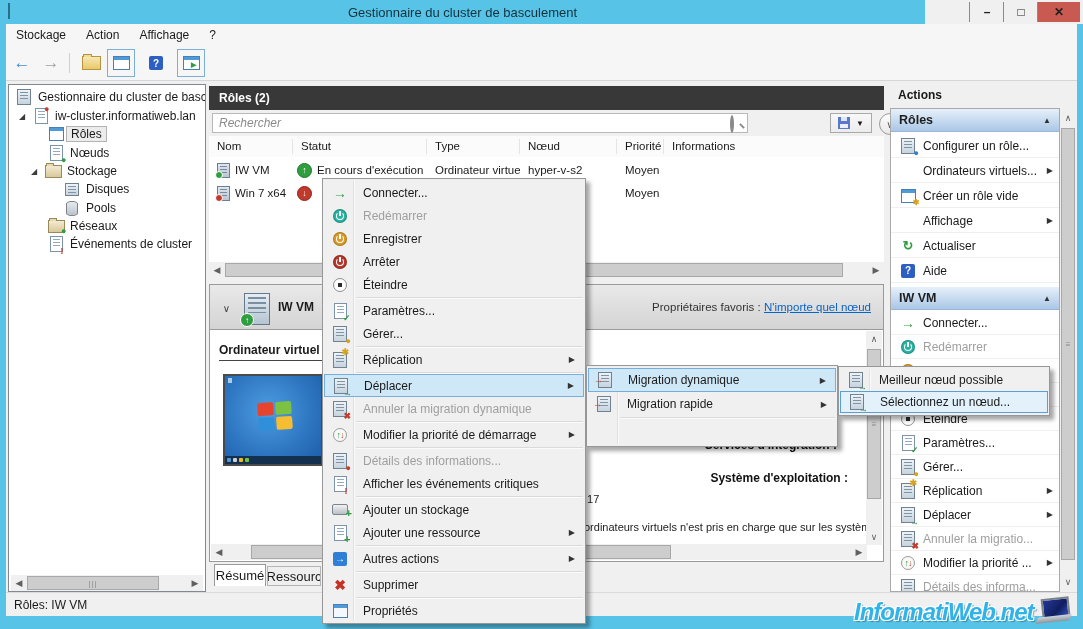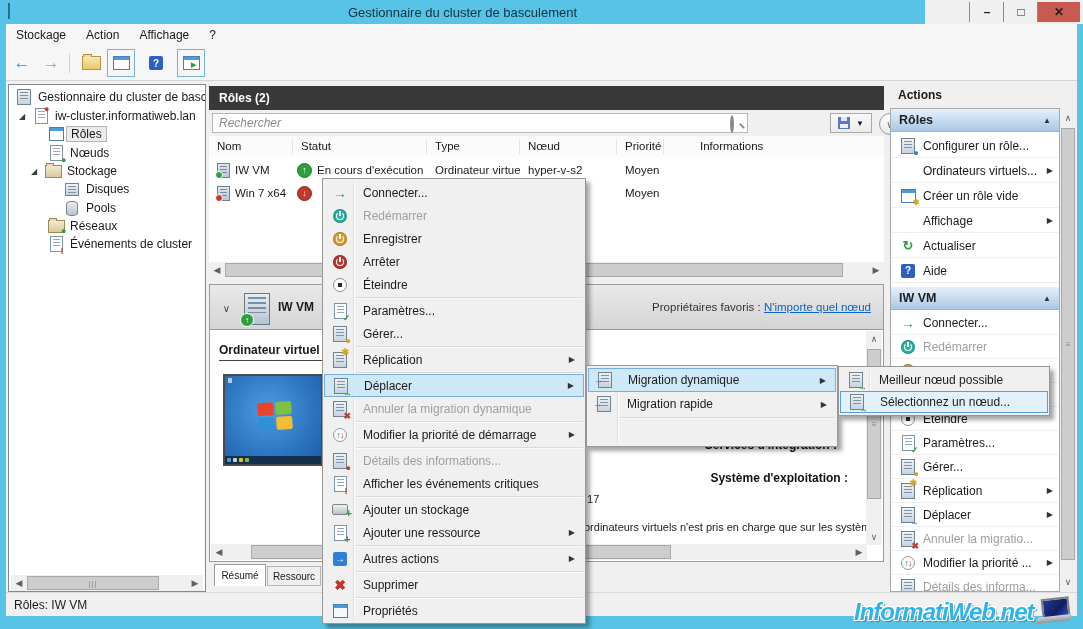--- a/index.html
+++ b/index.html
@@ -100,21 +100,21 @@
   .ovtitle{position:absolute;left:9px;top:13px;font-weight:700;font-size:12px;border-bottom:1px solid #444;padding-bottom:3px;width:104px;}
   .thumb{position:absolute;left:13px;top:44px;width:96px;height:88px;border:2px solid #4a4a4a;background:
      radial-gradient(ellipse at 45% 40%, #4e9de2 0%, #2f77c2 55%, #1b5ca8 100%);overflow:hidden;}
   .w7logo{position:absolute;left:33px;top:26px;width:36px;height:30px;display:grid;grid-template-columns:16px 16px;grid-template-rows:13px 13px;gap:2px;transform:rotate(-4deg);}
   .w7logo b{border-radius:2px;}
   .taskbar{position:absolute;left:0;right:0;bottom:0;height:8px;background:#14304f;display:flex;align-items:center;gap:2px;padding-left:2px;}
   .taskbar b{width:4px;height:4px;border-radius:1px;}
   .boldlabel{font-weight:700;font-size:12px;color:#111;}
   .fragment{font-size:11px;color:#222;}
 
-  .tab{position:absolute;height:20px;display:flex;align-items:center;justify-content:center;font-size:10px;box-sizing:border-box;}
+  .tab{position:absolute;height:20px;display:flex;align-items:center;justify-content:center;font-size:13px;box-sizing:border-box;}
   .tab.active{background:#fff;border:1px solid #9a9a9a;border-bottom:none;z-index:2;}
   .tab.idle{background:#efefef;border:1px solid #b5b5b5;overflow:hidden;}
 
   
   .apanel{left:890px;top:84px;width:186px;height:508px;}
   .atitle{position:absolute;left:0;top:0;width:186px;height:22px;font-weight:700;display:flex;align-items:center;padding-left:8px;box-sizing:border-box;}
   .alist{position:absolute;left:0;top:24px;width:170px;height:484px;background:#fff;border:1px solid #a9a9a9;box-sizing:border-box;overflow:hidden;}
   .asec{position:absolute;left:0;width:168px;height:23px;background:linear-gradient(#e6f0fa,#aac7e6);border-bottom:1px solid #9ab6d4;display:flex;align-items:center;padding:0 8px;box-sizing:border-box;font-weight:700;font-size:12.5px;color:#1e1e1e;}
   .asec .carr{margin-left:auto;font-size:8px;color:#333;}
   .aitem{position:absolute;left:0;width:168px;height:24px;display:flex;align-items:center;padding:0 6px 0 8px;box-sizing:border-box;border-bottom:1px solid #efefef;font-size:12px;background:#fff;}
@@ -279,21 +279,21 @@
     </span>
     <span class="chevcirc">∨</span>
   </div>
 
   <div class="a tablehead">
     <span>Nom</span>
     <span>Statut</span>
     <span>Type</span>
     <span>Nœud propriétaire</span>
     <span>Priorité</span>
-    <span style="border-right:none;margin-left:28px;">Informations</span>
+    <span style="border-right:none;">Informations</span>
   </div>
 
   <div class="a tbody">
     <div class="trowdata" style="left:0;top:2px;">
       <span class="cell">
           <span class="vmsrv">
             <i style="background:#2f9e3f;"></i>
           </span>
           <span>IW VM</span>
         </span>

